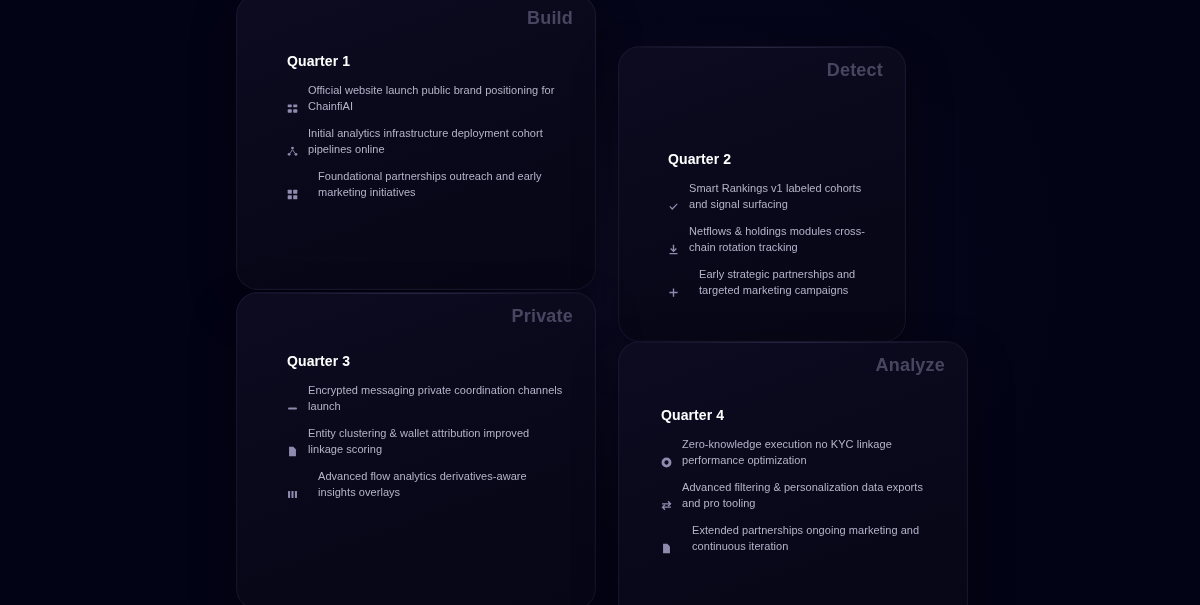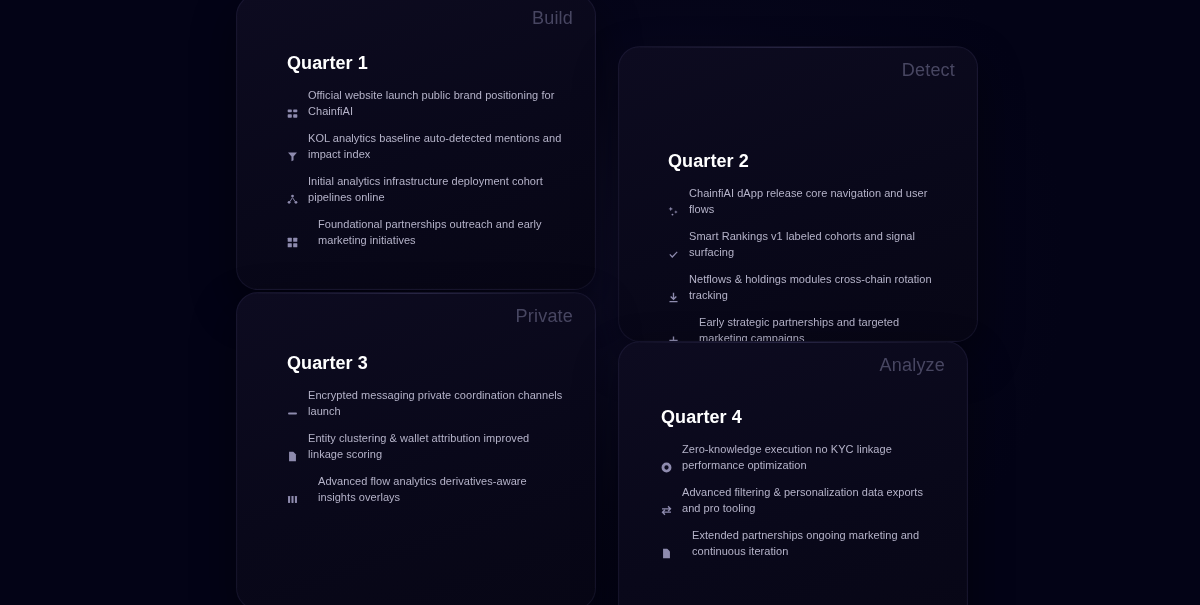--- a/index.html
+++ b/index.html
@@ -51,34 +51,34 @@
     height: 1px;
     background: linear-gradient(90deg, rgba(120,115,180,0) 0%, rgba(130,125,190,0.22) 50%, rgba(120,115,180,0) 100%);
     pointer-events: none;
   }
 
   .card-phase {
     position: absolute;
     top: 13px;
     right: 22px;
     font-size: 18px;
-    font-weight: 400;
+    font-weight: 700;
     letter-spacing: 0.2px;
     color: #4e4c68;
     opacity: 0.92;
   }
 
   .card-body {
     position: absolute;
     left: 50px;
     right: 28px;
   }
 
   .card-title {
-    font-size: 18px;
+    font-size: 14px;
     font-weight: 700;
     color: #ffffff;
     letter-spacing: 0.1px;
     margin-bottom: 14px;
   }
 
   .milestones {
     list-style: none;
   }
 
@@ -111,21 +111,21 @@
 
   .ms-text {
     font-size: 11px;
     line-height: 15.5px;
     color: #b5b3c9;
     letter-spacing: 0.05px;
   }
 
   
   #card-q1 { left: 236px; top: -6px;  width: 360px; height: 296px; }
-  #card-q2 { left: 618px; top: 46px;  width: 360px; height: 296px; }
+  #card-q2 { left: 618px; top: 46px;  width: 288px; height: 296px; }
   #card-q3 { left: 236px; top: 292px; width: 360px; height: 318px; }
   #card-q4 { left: 618px; top: 341px; width: 350px; height: 318px; }
 
   #card-q1 .card-body { top: 58px; }
   #card-q2 .card-body { left: 42px; top: 104px; margin-left: 7px; }
   #card-q3 .card-body { top: 60px; }
   #card-q4 .card-body { left: 42px; top: 65px; }
 </style>
 </head>
 <body>
@@ -146,28 +146,20 @@
                 <rect x="9" y="2" width="6" height="4" rx="1"></rect>
                 <rect x="1" y="9" width="6" height="5" rx="1"></rect>
                 <rect x="9" y="9" width="6" height="5" rx="1"></rect>
               </svg>
             </span>
             <span class="ms-text">Official website launch public brand positioning for ChainfiAI</span>
           </li>
           <li class="milestone">
             <span class="ms-icon">
               <svg viewBox="0 0 16 16">
-                <path d="M1.5 2h13l-5 6v5.5l-3 1.5V8z"></path>
-              </svg>
-            </span>
-            <span class="ms-text">KOL analytics baseline auto-detected mentions and impact index</span>
-          </li>
-          <li class="milestone">
-            <span class="ms-icon">
-              <svg viewBox="0 0 16 16">
                 <circle cx="8" cy="3" r="2"></circle>
                 <circle cx="3" cy="12" r="2"></circle>
                 <circle cx="13" cy="12" r="2"></circle>
                 <path d="M7.4 5 4 10.3l1 .6 3.4-5.3zm1.2 0L12 10.3l-1 .6L7.6 5.6z"></path>
               </svg>
             </span>
             <span class="ms-text">Initial analytics infrastructure deployment cohort pipelines online</span>
           </li>
           <li class="milestone">
             <span class="ms-icon">
@@ -185,30 +177,20 @@
   </section>
 
   <section class="card" id="card-q2">
     <div class="card-phase">Detect</div>
     <div class="card-body">
       <h2 class="card-title">Quarter 2</h2>
       <ul class="milestones">
           <li class="milestone">
             <span class="ms-icon">
               <svg viewBox="0 0 16 16">
-                <path d="M4 1l.9 2.4L7.3 4.3 4.9 5.2 4 7.6 3.1 5.2.7 4.3 3.1 3.4z"></path>
-                <path d="M11.5 6l.7 1.9 1.9.7-1.9.7-.7 1.9-.7-1.9-1.9-.7 1.9-.7z"></path>
-                <circle cx="6.5" cy="12.5" r="1.4"></circle>
-              </svg>
-            </span>
-            <span class="ms-text">ChainfiAI dApp release core navigation and user flows</span>
-          </li>
-          <li class="milestone">
-            <span class="ms-icon">
-              <svg viewBox="0 0 16 16">
                 <path d="M2 8.4l1.2-1.2 3 3L12.8 3.6 14 4.8 6.2 13z"></path>
               </svg>
             </span>
             <span class="ms-text">Smart Rankings v1 labeled cohorts and signal surfacing</span>
           </li>
           <li class="milestone">
             <span class="ms-icon">
               <svg viewBox="0 0 16 16">
                 <path d="M7 1h2v7.2l2.4-2.4 1.4 1.4L8 12 3.2 7.2l1.4-1.4L7 8.2z"></path>
                 <rect x="2" y="13" width="12" height="2" rx="0.8"></rect>

